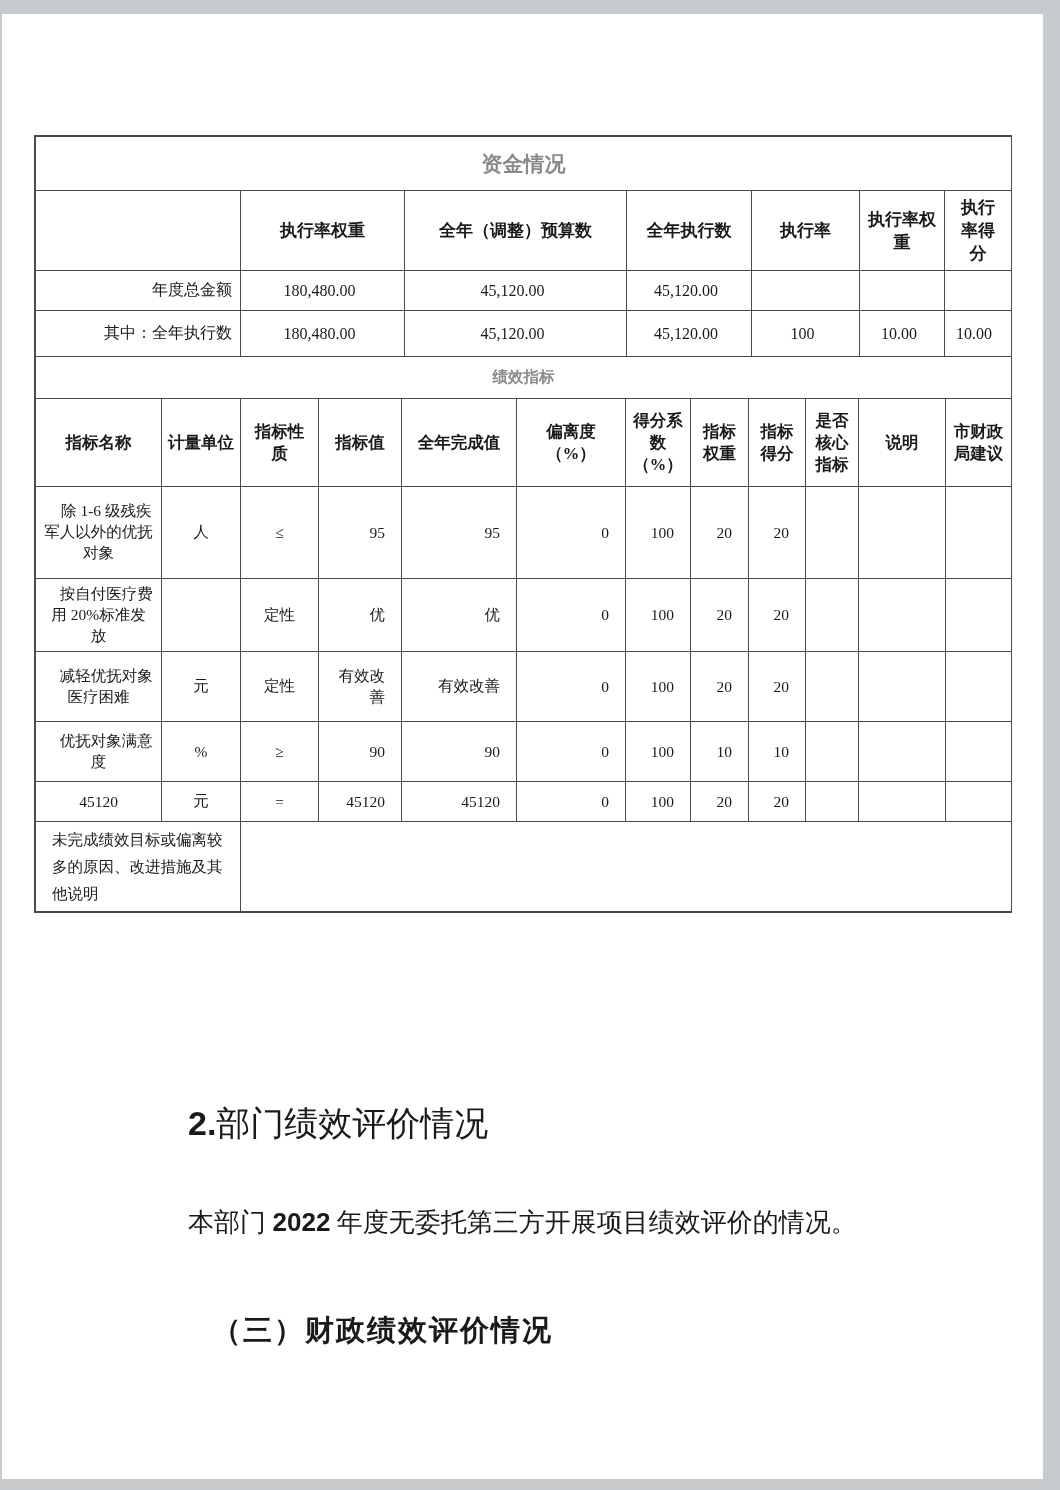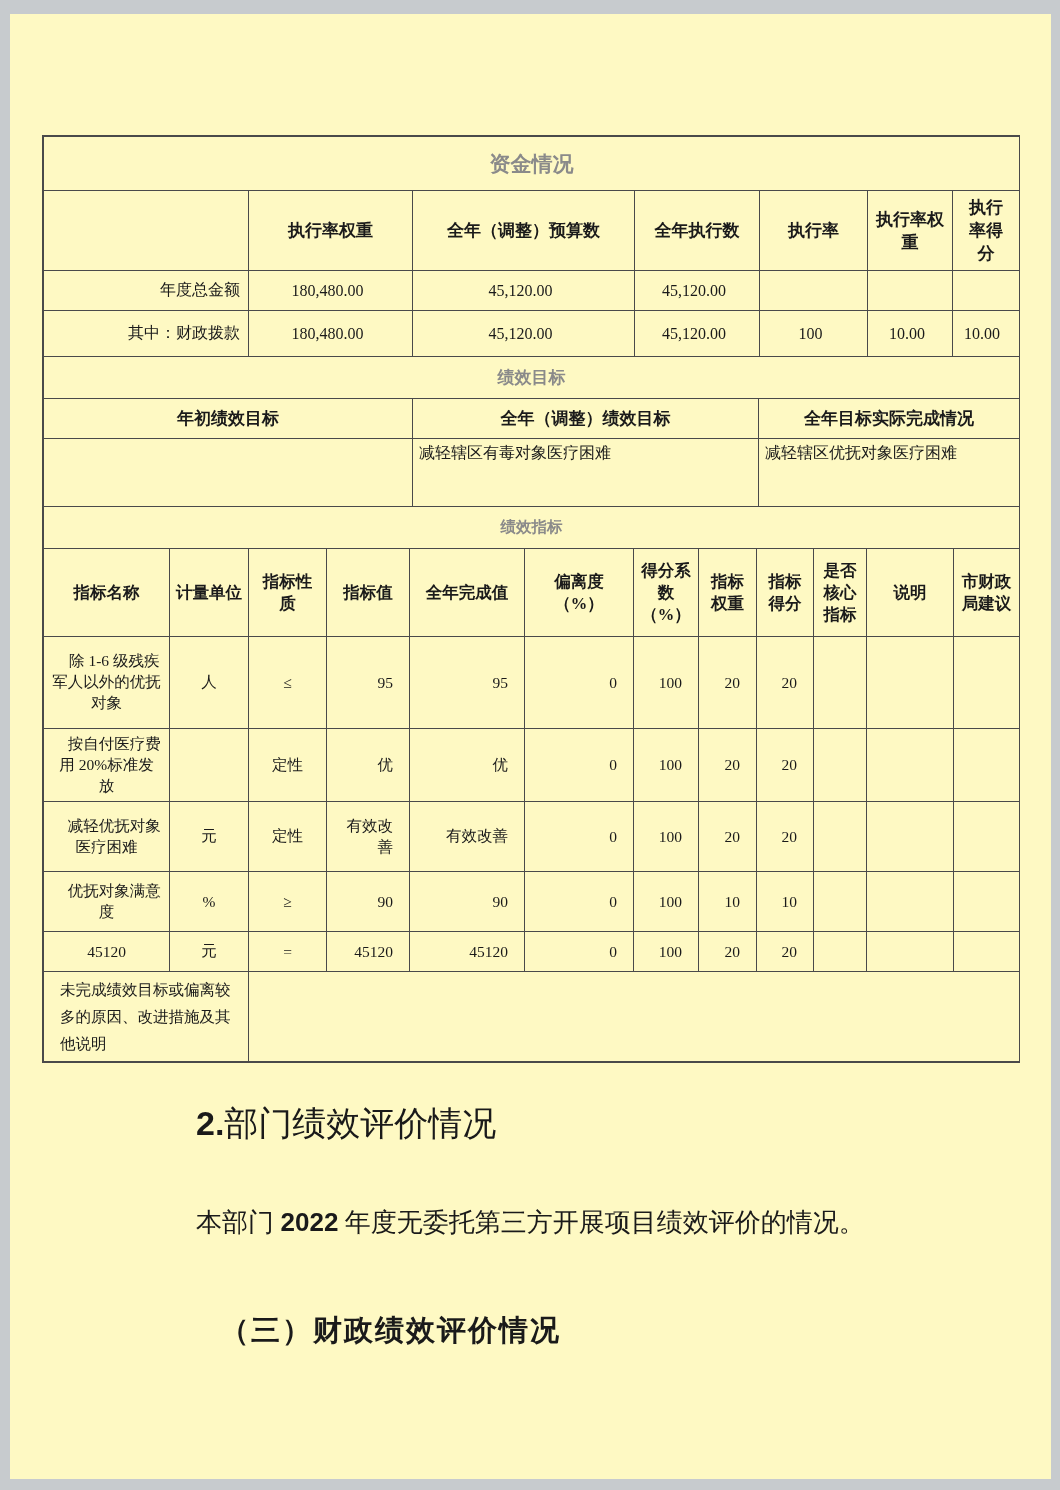--- a/index.html
+++ b/index.html
@@ -4,23 +4,23 @@
 <style>
   html,body{margin:0;padding:0;}
   body{
     width:1060px;height:1490px;
     background:#c7cbce;
     font-family:"Liberation Serif","DejaVu Serif",serif;
     color:#1a1a1a;
     position:relative;
   }
   .page{
-    position:absolute;left:10px;top:14px;
+    position:absolute;left:2px;top:14px;
     width:1041px;height:1465px;
-    background:#fef9c3;
+    background:#ffffff;
   }
   .table-wrap{
     position:absolute;left:32px;top:121px;width:976px;
     border:1px solid #4a4a4a;
   }
   table{
     table-layout:fixed;width:976px;border-collapse:collapse;
   }
   table + table{margin-top:-1px;}
   td,th{
@@ -121,53 +121,31 @@
       <tr id="fund-r1">
         <td class="lbl">年度总金额</td>
         <td class="num">180,480.00</td>
         <td class="num">45,120.00</td>
         <td class="num">45,120.00</td>
         <td class="num"></td>
         <td class="num"></td>
         <td class="num"></td>
       </tr>
       <tr id="fund-r2">
-        <td class="lbl">其中：财政拨款</td>
+        <td class="lbl">其中：全年执行数</td>
         <td class="num">180,480.00</td>
         <td class="num">45,120.00</td>
         <td class="num">45,120.00</td>
         <td class="num">100</td>
         <td class="num">10.00</td>
         <td class="num" style="word-break:break-all;padding-right:14px;">10.00</td>
       </tr>
     </tbody>
       </table>
 
-    <table id="goal-table">
-      <colgroup>
-        <col style="width:369px">
-          <col style="width:346px">
-          <col style="width:261px">
-      </colgroup>
-      <tbody>
-          <tr id="goal-title-row">
-        <td colspan="3" class="section-title t-small">绩效目标</td>
-      </tr>
-      <tr id="goal-hdr-row">
-        <td class="hdr">年初绩效目标</td>
-        <td class="hdr">全年（调整）绩效目标</td>
-        <td class="hdr">全年目标实际完成情况</td>
-      </tr>
-      <tr id="goal-body-row">
-        <td class="goal-cell"></td>
-        <td class="goal-cell">减轻辖区有毒对象医疗困难</td>
-        <td class="goal-cell">减轻辖区优抚对象医疗困难</td>
-      </tr>
-    </tbody>
-      </table>
 
     <table id="ind-table">
       <colgroup>
         <col style="width:126px">
           <col style="width:79px">
           <col style="width:78px">
           <col style="width:83px">
         <col style="width:115px">
           <col style="width:109px">
           <col style="width:65px">

